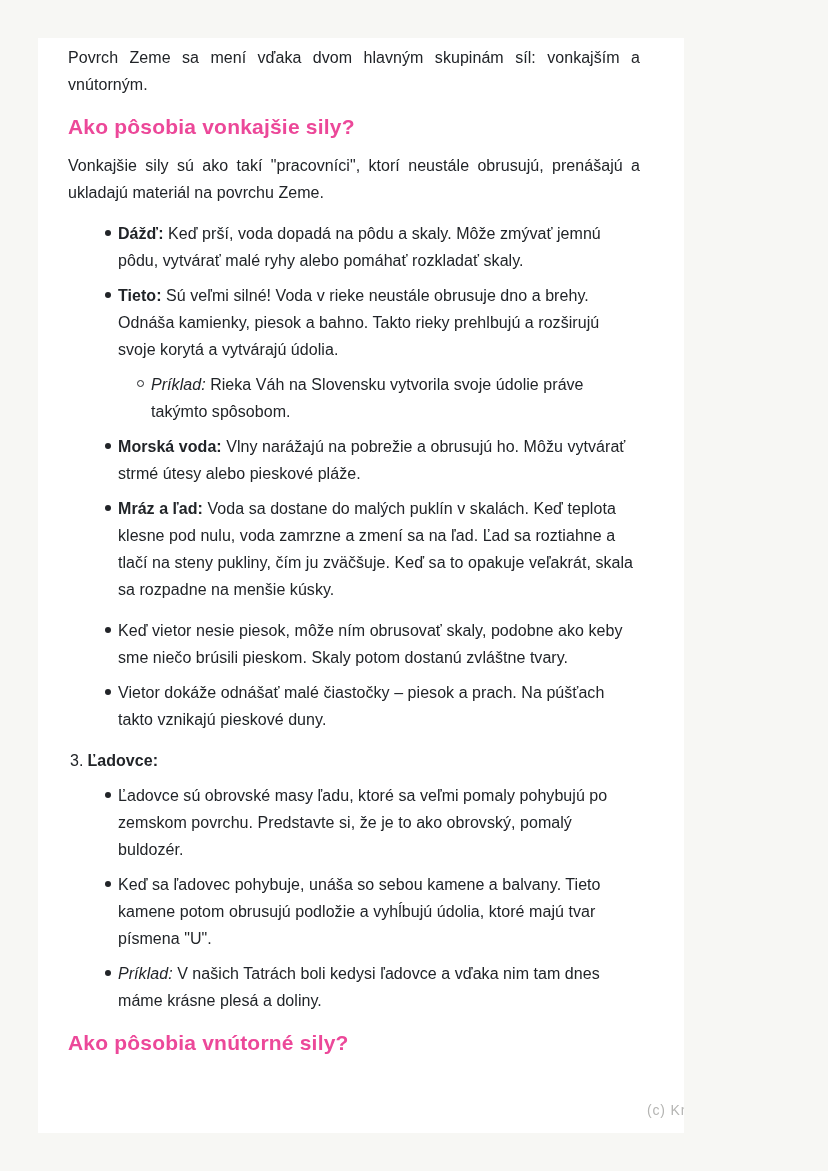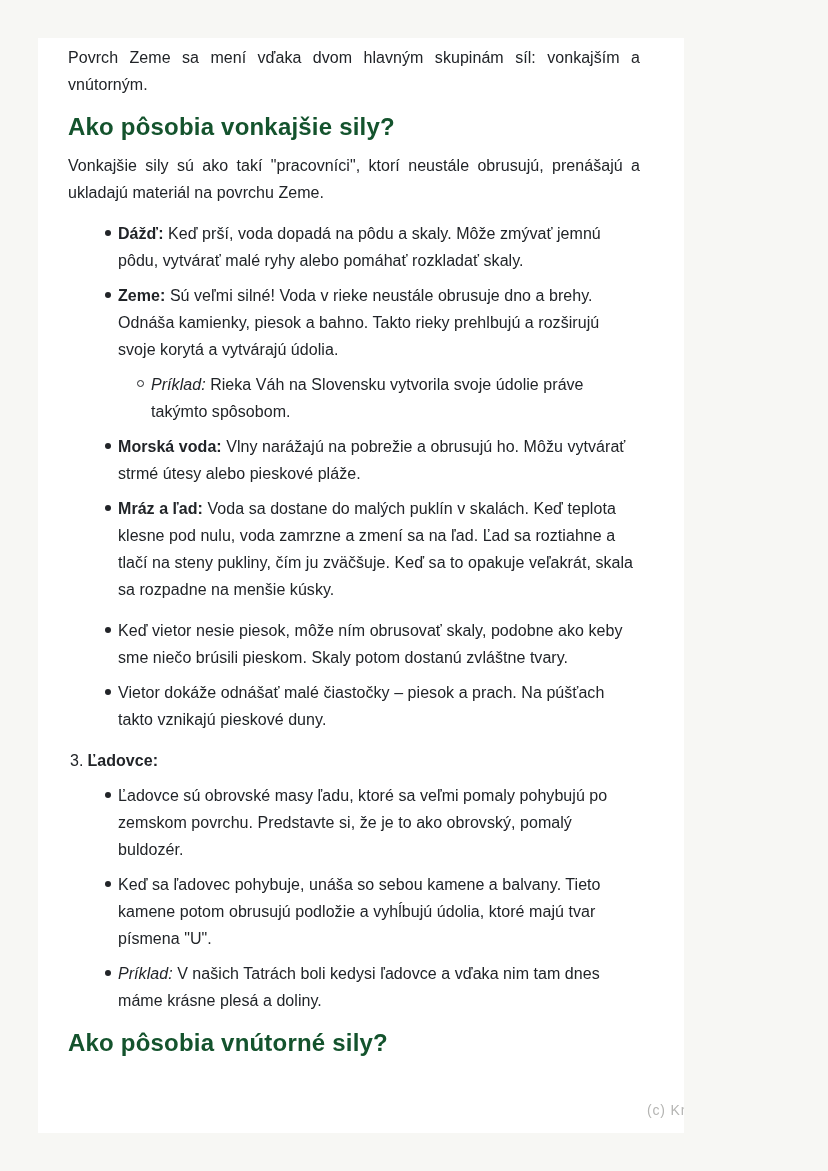--- a/index.html
+++ b/index.html
@@ -43,24 +43,24 @@
     font-size: 16px;
     line-height: 27px;
     letter-spacing: .05px;
   }
   p.para {
     margin: 0 0 10px 0;
     text-align: justify;
   }
   h2.accent {
     margin: 14px 0 10px 0;
-    font-size: 24px;
+    font-size: 21px;
     line-height: 30px;
     font-weight: 700;
-    color: #14532d;
+    color: #ec4899;
     letter-spacing: .2px;
   }
   h2.accent.bottom { margin: 14px 0 0 0; }
   .oitem { margin-top: 14px; }
   .oline { margin-left: 2px; }
   .onum { margin-right: 4px; }
   .otitle { font-weight: 700; }
   ul.bl {
     list-style: none;
     margin: 8px 0 0 0;
@@ -126,21 +126,21 @@
 
       <p class="para">Povrch Zeme sa mení vďaka dvom hlavným skupinám síl: vonkajším a vnútorným.</p>
 
       <h2 class="accent">Ako pôsobia vonkajšie sily?</h2>
 
       <p class="para">Vonkajšie sily sú ako takí "pracovníci", ktorí neustále obrusujú, prenášajú a ukladajú materiál na povrchu Zeme.</p>
 
       <div class="oitem">
         <ul class="bl">
           <li><span class="lbl">Dážď:</span> <span>Keď prší, voda dopadá na pôdu a skaly. Môže zmývať jemnú pôdu, vytvárať malé ryhy alebo pomáhať rozkladať skaly.</span></li>
-          <li><span class="lbl">Zeme:</span> <span>Sú veľmi silné! Voda v rieke neustále obrusuje dno a brehy. Odnáša kamienky, piesok a bahno. Takto rieky prehlbujú a rozširujú svoje korytá a vytvárajú údolia.</span>
+          <li><span class="lbl">Tieto:</span> <span>Sú veľmi silné! Voda v rieke neustále obrusuje dno a brehy. Odnáša kamienky, piesok a bahno. Takto rieky prehlbujú a rozširujú svoje korytá a vytvárajú údolia.</span>
             <ul class="sub">
               <li><span class="ilbl">Príklad:</span> <span>Rieka Váh na Slovensku vytvorila svoje údolie práve takýmto spôsobom.</span></li>
             </ul>
           </li>
           <li><span class="lbl">Morská voda:</span> <span>Vlny narážajú na pobrežie a obrusujú ho. Môžu vytvárať strmé útesy alebo pieskové pláže.</span></li>
           <li><span class="lbl">Mráz a ľad:</span> <span>Voda sa dostane do malých puklín v skalách. Keď teplota klesne pod nulu, voda zamrzne a zmení sa na ľad. Ľad sa roztiahne a tlačí na steny pukliny, čím ju zväčšuje. Keď sa to opakuje veľakrát, skala sa rozpadne na menšie kúsky.</span></li>
         </ul>
       </div>
 
       <div class="oitem">

